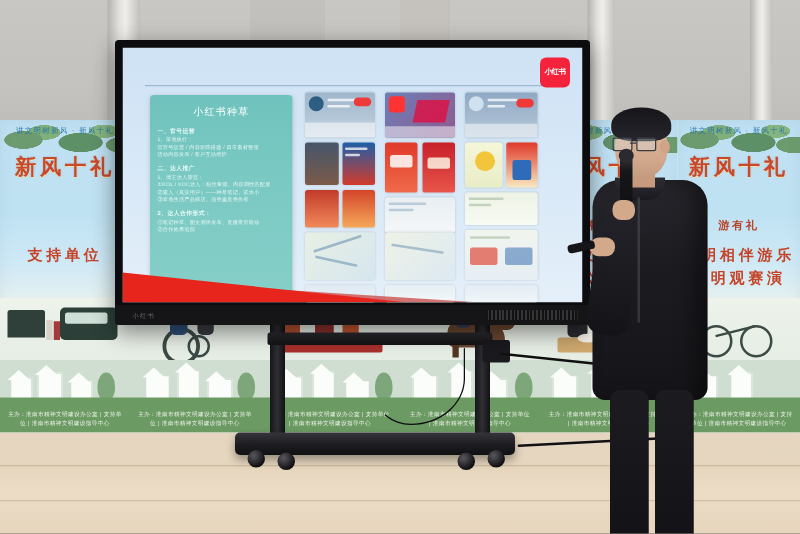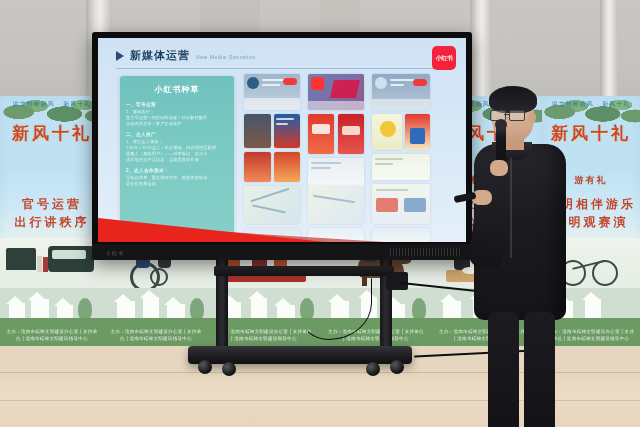--- a/index.html
+++ b/index.html
@@ -77,21 +77,21 @@
   .slide-title .en{font-size:5px;color:#7f9ab0;letter-spacing:.6px;}
   .rule{position:absolute;left:18px;top:30px;width:330px;height:1px;background:rgba(60,110,150,.35);}
 
   .redlogo{position:absolute;right:10px;top:8px;width:24px;height:24px;border-radius:5px;background:#f5223b;
     display:flex;align-items:center;justify-content:center;}
   .redlogo span{font-size:6px;color:#fff;font-weight:bold;letter-spacing:-.5px;line-height:6px;text-align:center;}
 
   .teal{position:absolute;left:22px;top:38px;width:114px;height:162px;border-radius:3px;
     background:linear-gradient(180deg,#6fc2bd 0%,#79c8c2 35%,#86cfc8 100%);
     box-shadow:0 1px 4px rgba(0,0,0,.15);padding:4px 6px;box-sizing:border-box;}
-  .teal h4{margin:4px 0 7px;text-align:center;font-size:8px;color:#fff;letter-spacing:1px;font-weight:bold;}
+  .teal h4{margin:4px 0 7px;text-align:center;font-size:8px;color:#fff;letter-spacing:1px;font-weight:normal;}
   .teal .sec{font-size:4.6px;color:#eafbf8;font-weight:bold;letter-spacing:.4px;margin:5px 0 2px;}
   .teal .ln{font-size:4.1px;color:#e2f6f3;line-height:6px;letter-spacing:.2px;}
 
   .grid{position:absolute;left:146px;top:36px;width:196px;height:168px;}
   .card{position:absolute;border-radius:2px;overflow:hidden;box-shadow:0 0 2px rgba(0,0,0,.16);}
   .bar{position:absolute;left:3px;height:2px;border-radius:1px;background:rgba(255,255,255,.75);}
 
   .redband{position:absolute;left:0;bottom:0;width:100%;height:26px;overflow:hidden;}
   .redband i{position:absolute;left:0;bottom:0;width:100%;height:26px;background:#e8251d;
     clip-path:polygon(0 0,0 100%,100% 100%,62% 100%,0 8%);}
@@ -152,22 +152,21 @@
   <div class="floor-sheen"></div>
   <div class="floor-seam" style="top:372px;"></div>
   <div class="floor-seam" style="top:400px;"></div>
 
   <div class="banner-wall">
 
     <div class="panel" style="left:0;width:104px;">
       <div class="leaf"></div>
       <div class="sub-head">讲文明树新风 · 新风十礼</div>
       <div class="big-title">新风十礼</div>
-      <div class="line1">官号运营</div>
-      <div class="line2">出行讲秩序</div>
+      <div class="line1">支持单位</div>
       <div class="mural">
         <div class="sky"></div>
         <div class="fig" style="left:6px;top:6px;width:92px;height:40px;">
           <div style="position:absolute;left:0;top:4px;width:30px;height:22px;background:#2f3f3a;border-radius:2px 2px 0 0;"></div>
           <div style="position:absolute;left:42px;top:2px;width:46px;height:26px;background:#2c4039;border-radius:4px;"></div>
           <div style="position:absolute;left:46px;top:6px;width:34px;height:9px;background:#cfe0d8;border-radius:2px;"></div>
           <div style="position:absolute;left:31px;top:12px;width:5px;height:16px;background:#d8d2c6;"></div>
           <div style="position:absolute;left:37px;top:13px;width:5px;height:15px;background:#a33b3b;"></div>
         </div>
         <div class="city"></div>
@@ -332,25 +331,20 @@
   <div class="base"></div>
   <div class="caster" style="left:198px;top:360px;"></div>
   <div class="caster" style="left:222px;top:362px;"></div>
   <div class="caster" style="left:366px;top:362px;"></div>
   <div class="caster" style="left:390px;top:360px;"></div>
 
   <div class="tv">
     <div class="tv-inner">
       <div class="slide">
 
-        <div class="slide-title">
-          <span class="tri"></span>
-          <span class="zh">新媒体运营</span>
-          <span class="en">New Media Operation</span>
-        </div>
         <div class="rule"></div>
 
         <div class="redlogo">
           <span>小红书</span>
         </div>
 
         <div class="teal">
           <h4>小红书种草</h4>
           <div class="sec">一、官号运营</div>
           <div class="ln">1、落地执行：</div>

